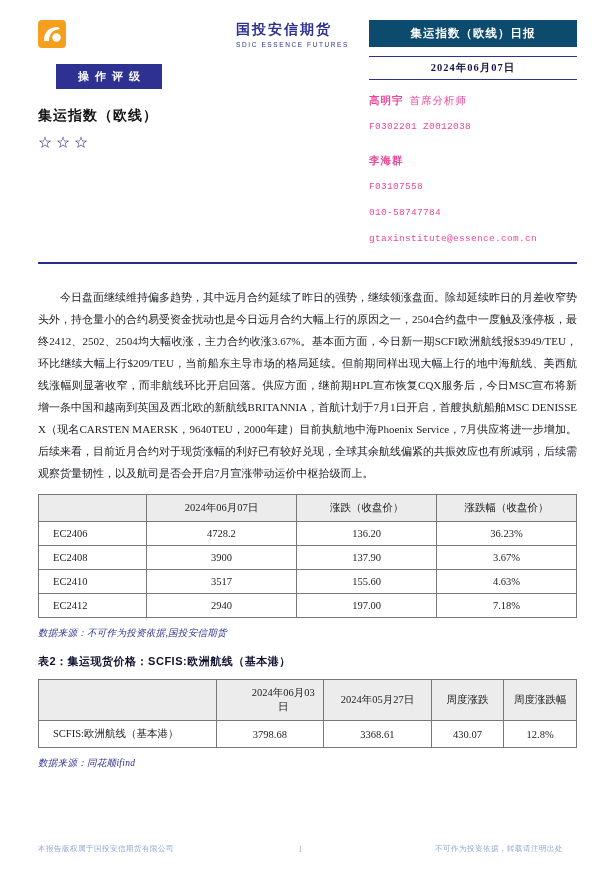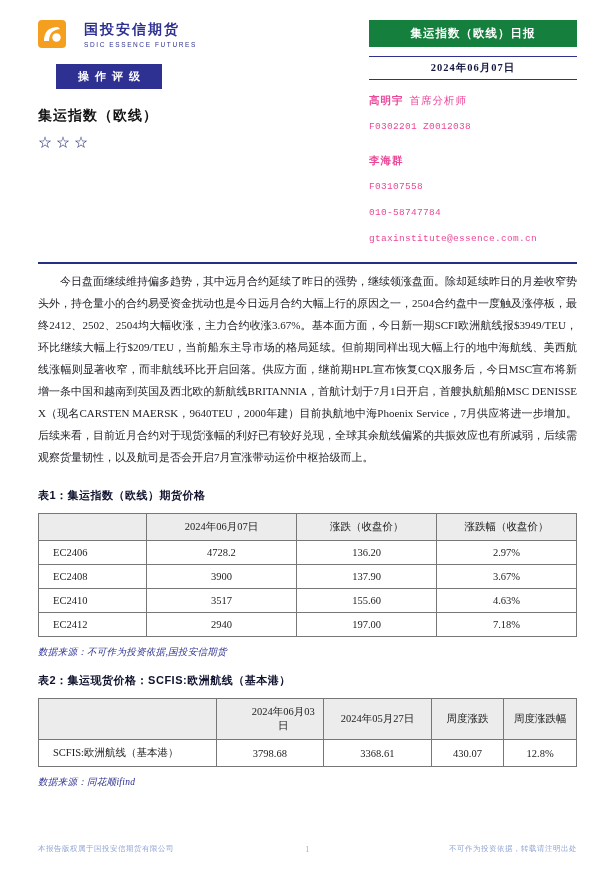--- a/index.html
+++ b/index.html
@@ -6,65 +6,65 @@
   * { margin:0; padding:0; box-sizing:border-box; }
   html,body { background:#ffffff; }
   body { width:615px; height:870px; font-family:"Liberation Serif","DejaVu Serif",serif; color:#1a1a1a; }
   .page { position:relative; width:615px; height:870px; background:#fff; padding:20px 38px 0 38px; overflow:hidden; }
 
   
   .header { display:flex; justify-content:space-between; align-items:flex-start; }
   .header-left { flex:1; padding-right:20px; }
   .header-right { width:208px; flex:0 0 208px; }
 
-  .brand { display:flex; align-items:center; gap:18px; }
+  .brand { display:flex; align-items:center; gap:18px;justify-content:space-between; }
   .logo-box { width:28px; height:28px; flex:0 0 28px; }
   .brand-cn { color:#2e3192; font-weight:bold; font-size:14px; letter-spacing:2px; font-family:"Liberation Sans","DejaVu Sans",sans-serif; }
   .brand-en { color:#2e3192; font-size:6.5px; letter-spacing:1.6px; margin-top:2px; font-family:"Liberation Sans","DejaVu Sans",sans-serif; }
 
   .rating-box { background:#2e3192; color:#fff; font-weight:bold; font-size:11px; letter-spacing:6px;
                 text-align:center; width:106px; padding:5px 0 5px 6px; margin:16px 0 0 18px;
                 font-family:"Liberation Sans","DejaVu Sans",sans-serif; }
   .product-name { font-weight:bold; font-size:14px; letter-spacing:1px; margin-top:18px; color:#111; }
   .stars { color:#2b2f7e; font-size:14px; letter-spacing:4px; margin-top:9px; }
 
-  .title-box { background:#15803d; color:#fff; font-weight:bold; font-size:11.5px; letter-spacing:1px;
+  .title-box { background:#0c4a6e; color:#fff; font-weight:bold; font-size:11.5px; letter-spacing:1px;
                text-align:center; padding:6px 2px; font-family:"Liberation Sans","DejaVu Sans",sans-serif; }
   .date-strip { border-top:1.5px solid #2e3192; border-bottom:1.5px solid #2e3192; margin-top:9px;
                 padding:4px 0; text-align:center; font-size:10.5px; font-weight:bold; letter-spacing:1px; color:#15183f; }
 
   .analysts { margin-top:14px; color:#ec4899; }
   .an-line { margin-top:12px; font-size:10.5px; line-height:14px; }
   .an-name { font-weight:bold; letter-spacing:1px; }
   .an-title { margin-left:6px; letter-spacing:1px; }
   .an-code, .an-phone, .an-email { font-family:"Liberation Mono","DejaVu Sans Mono",monospace; font-size:9.5px; letter-spacing:0.3px; }
   .gap-lg { margin-top:20px; }
 
   
   .divider { border-top:2.5px solid #262f86; margin-top:16px; }
 
   
   .section-title { margin-top:20px; font-weight:bold; font-size:12.5px; color:#000; letter-spacing:1px; }
-  .body-par { margin-top:6px; font-size:11px; line-height:22px; text-align:justify; text-indent:2em; color:#22232a; }
+  .body-par { margin-top:22px; font-size:11px; line-height:22px; text-align:justify; text-indent:2em; color:#22232a; }
 
   .tbl-caption { margin-top:20px; font-weight:bold; font-size:11px; color:#10122e; letter-spacing:0.5px;
                  font-family:"Liberation Sans","DejaVu Sans",sans-serif; }
   table { width:100%; border-collapse:collapse; margin-top:10px; font-size:10.5px; color:#1c1c1c; }
   th, td { border:1px solid #777; padding:6px 6px; }
   thead th { background:#ececec; font-weight:normal; text-align:center; }
   td { text-align:center; }
   td.rowlabel { text-align:left; padding-left:14px; }
   .t1-c0 { width:20%; } .t1-c1 { width:28%; } .t1-c2 { width:26%; } .t1-c3 { width:26%; }
   .t2-c0 { width:33%; } .t2-c1 { width:20%;padding-left:33px; } .t2-c2 { width:20%; } .t2-c3 { width:13.5%; } .t2-c4 { width:13.5%; }
 
   .source-line { margin-top:9px; color:#2e3192; font-style:italic; font-size:9.5px; letter-spacing:0.3px; }
   .block-gap { margin-top:14px; }
 
   
-  .footer { position:absolute; left:38px; right:38px; bottom:16px; display:flex; align-items:center;
+  .footer { position:absolute; left:38px; right:52px; bottom:16px; display:flex; align-items:center;
             color:#92a5d6; font-size:7.5px; letter-spacing:0.5px; }
   .footer .f-left { flex:1; text-align:left; }
   .footer .f-center { flex:0 0 auto; text-align:center; }
   .footer .f-right { flex:1; text-align:right; }
 </style>
 </head>
 <body>
 
 <div class="page">
 
@@ -108,36 +108,35 @@
         <div class="an-line an-phone">010-58747784</div>
         <div class="an-line an-email">gtaxinstitute@essence.com.cn</div>
       </div>
     </div>
   </div>
 
   <div class="divider"></div>
 
   <p class="body-par">今日盘面继续维持偏多趋势，其中远月合约延续了昨日的强势，继续领涨盘面。除却延续昨日的月差收窄势头外，持仓量小的合约易受资金扰动也是今日远月合约大幅上行的原因之一，2504合约盘中一度触及涨停板，最终2412、2502、2504均大幅收涨，主力合约收涨3.67%。基本面方面，今日新一期SCFI欧洲航线报$3949/TEU，环比继续大幅上行$209/TEU，当前船东主导市场的格局延续。但前期同样出现大幅上行的地中海航线、美西航线涨幅则显著收窄，而非航线环比开启回落。供应方面，继前期HPL宣布恢复CQX服务后，今日MSC宣布将新增一条中国和越南到英国及西北欧的新航线BRITANNIA，首航计划于7月1日开启，首艘执航船舶MSC DENISSE X（现名CARSTEN MAERSK，9640TEU，2000年建）目前执航地中海Phoenix Service，7月供应将进一步增加。后续来看，目前近月合约对于现货涨幅的利好已有较好兑现，全球其余航线偏紧的共振效应也有所减弱，后续需观察货量韧性，以及航司是否会开启7月宣涨带动运价中枢拾级而上。</p>
 
-  <div class="tbl-caption">表1：集运指数（欧线）期货价格</div>
   <table>
     <thead>
       <tr>
         <th class="t1-c0"></th>
         <th class="t1-c1">2024年06月07日</th>
         <th class="t1-c2">涨跌（收盘价）</th>
         <th class="t1-c3">涨跌幅（收盘价）</th>
       </tr>
     </thead>
     <tbody>
       <tr>
         <td class="rowlabel">EC2406</td>
         <td>4728.2</td>
         <td>136.20</td>
-        <td>2.97%</td>
+        <td>36.23%</td>
       </tr>
       <tr>
         <td class="rowlabel">EC2408</td>
         <td>3900</td>
         <td>137.90</td>
         <td>3.67%</td>
       </tr>
       <tr>
         <td class="rowlabel">EC2410</td>
         <td>3517</td>

